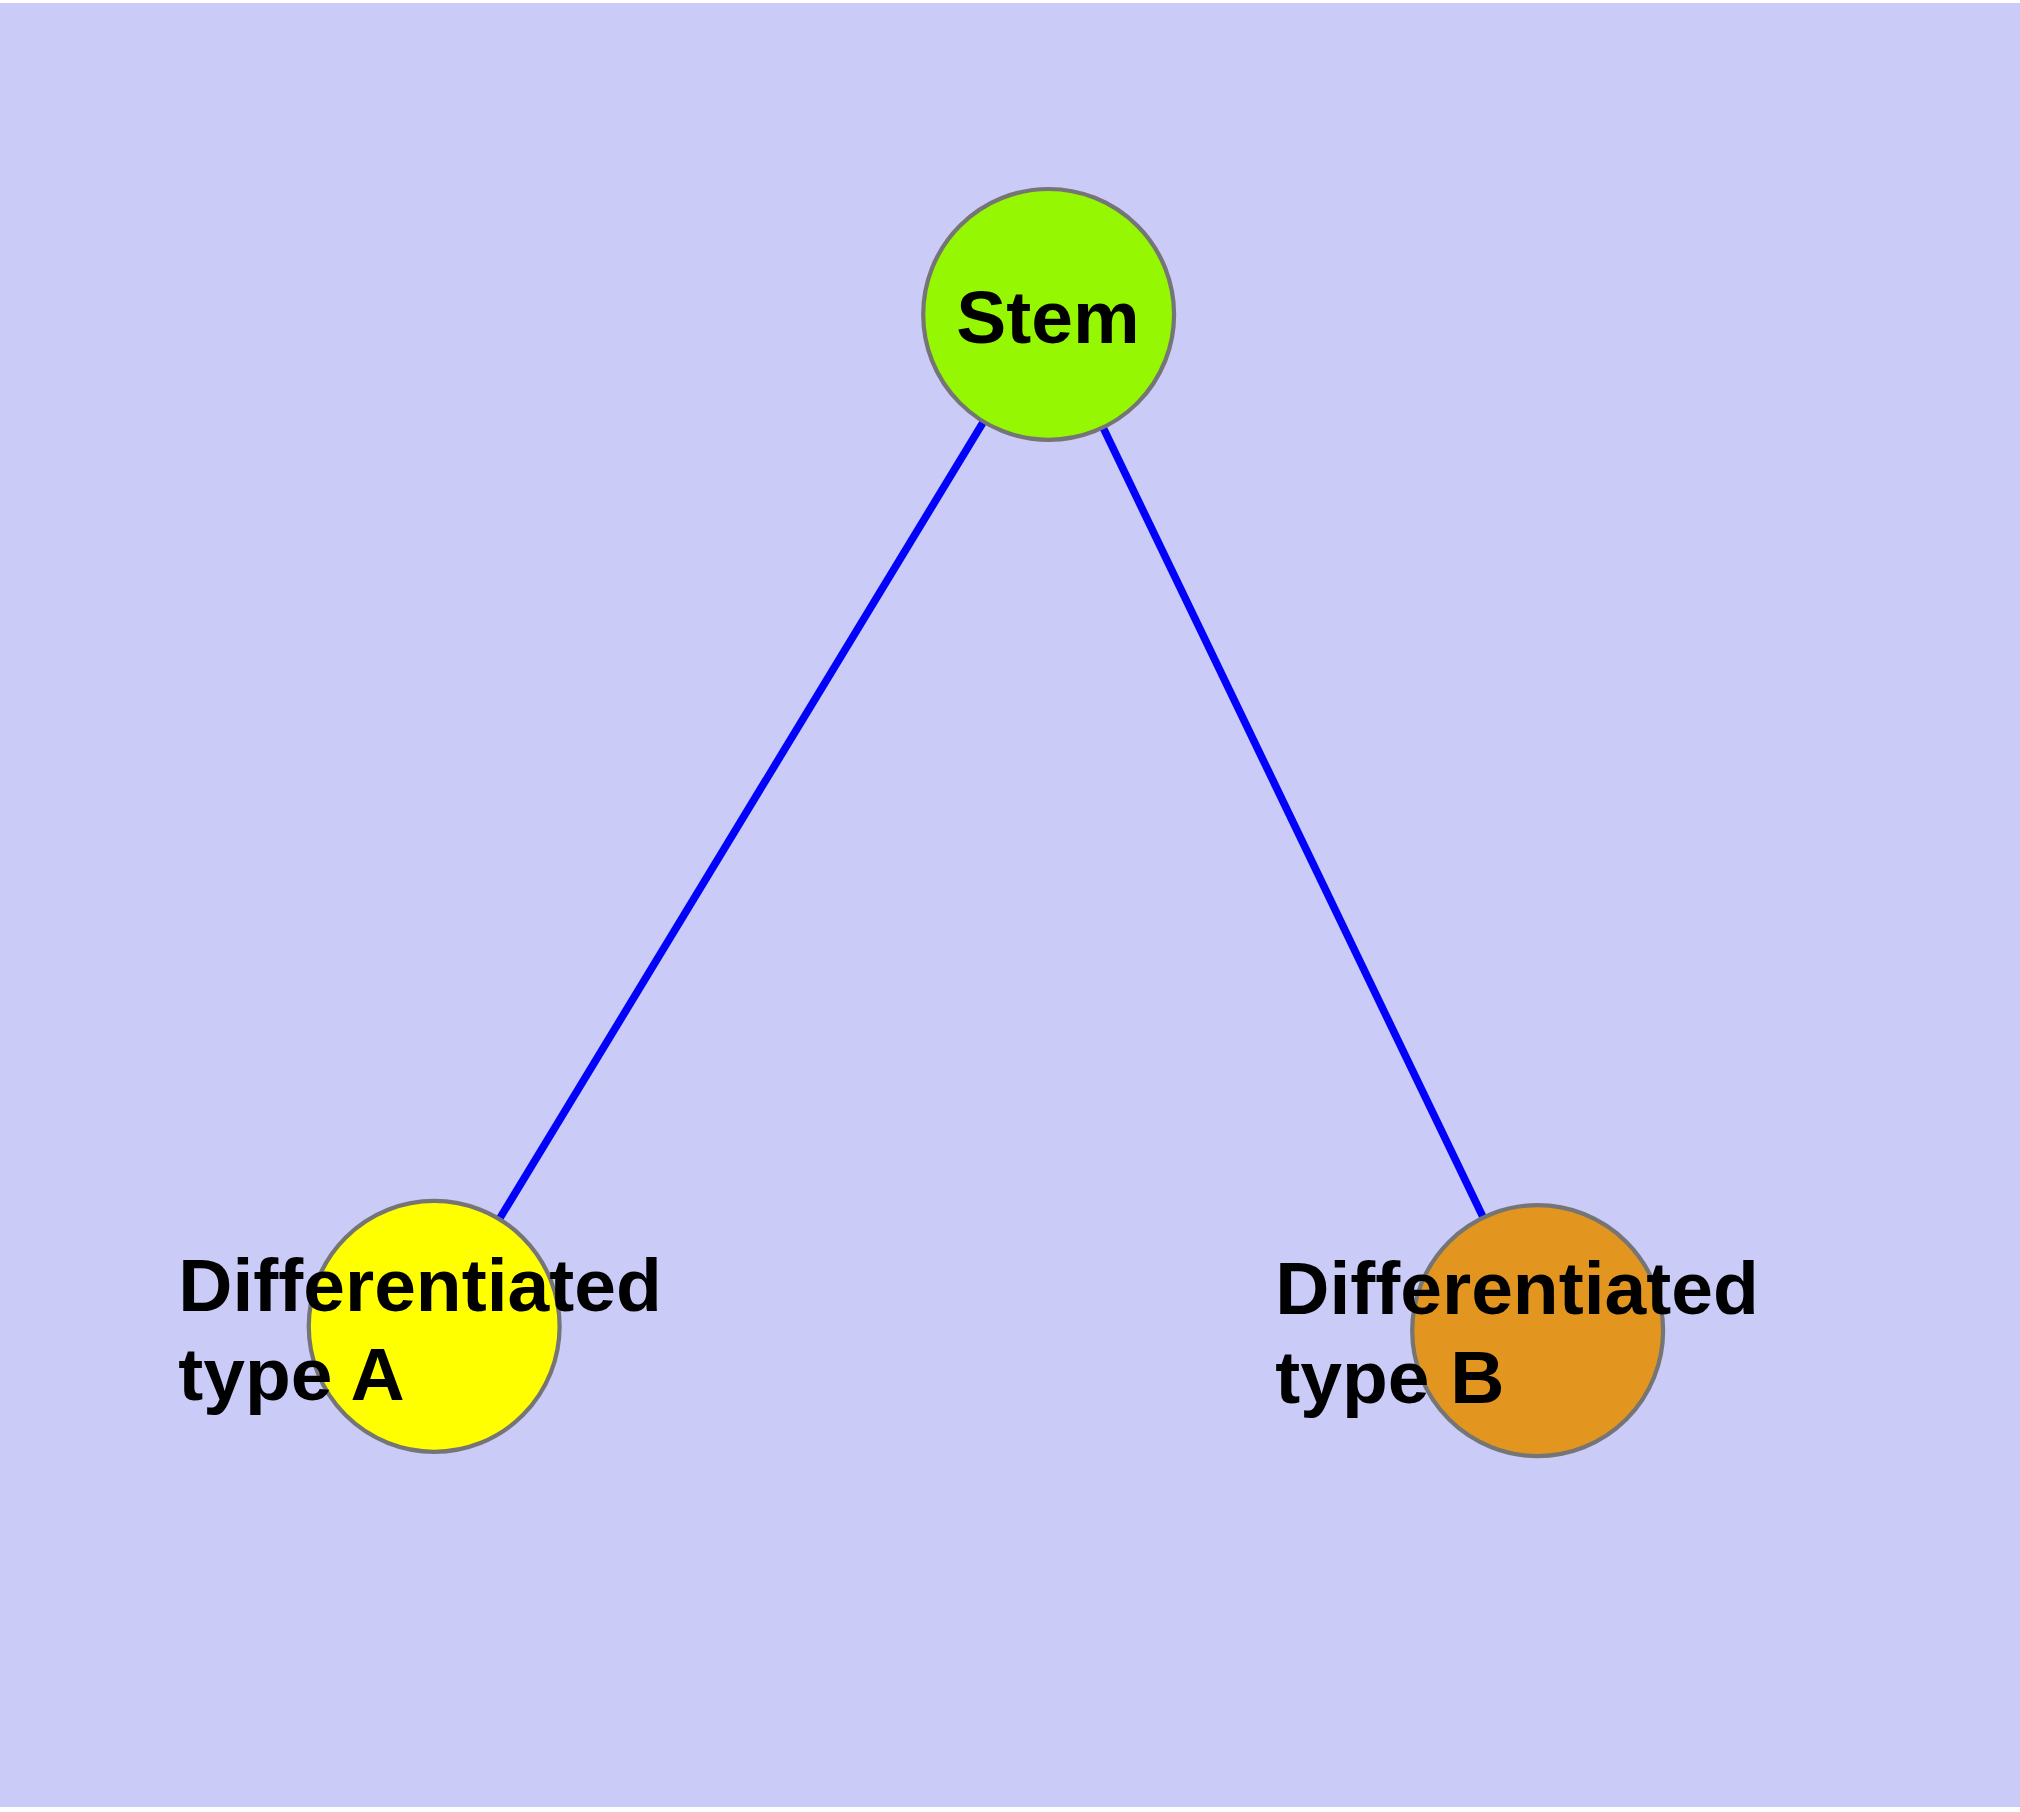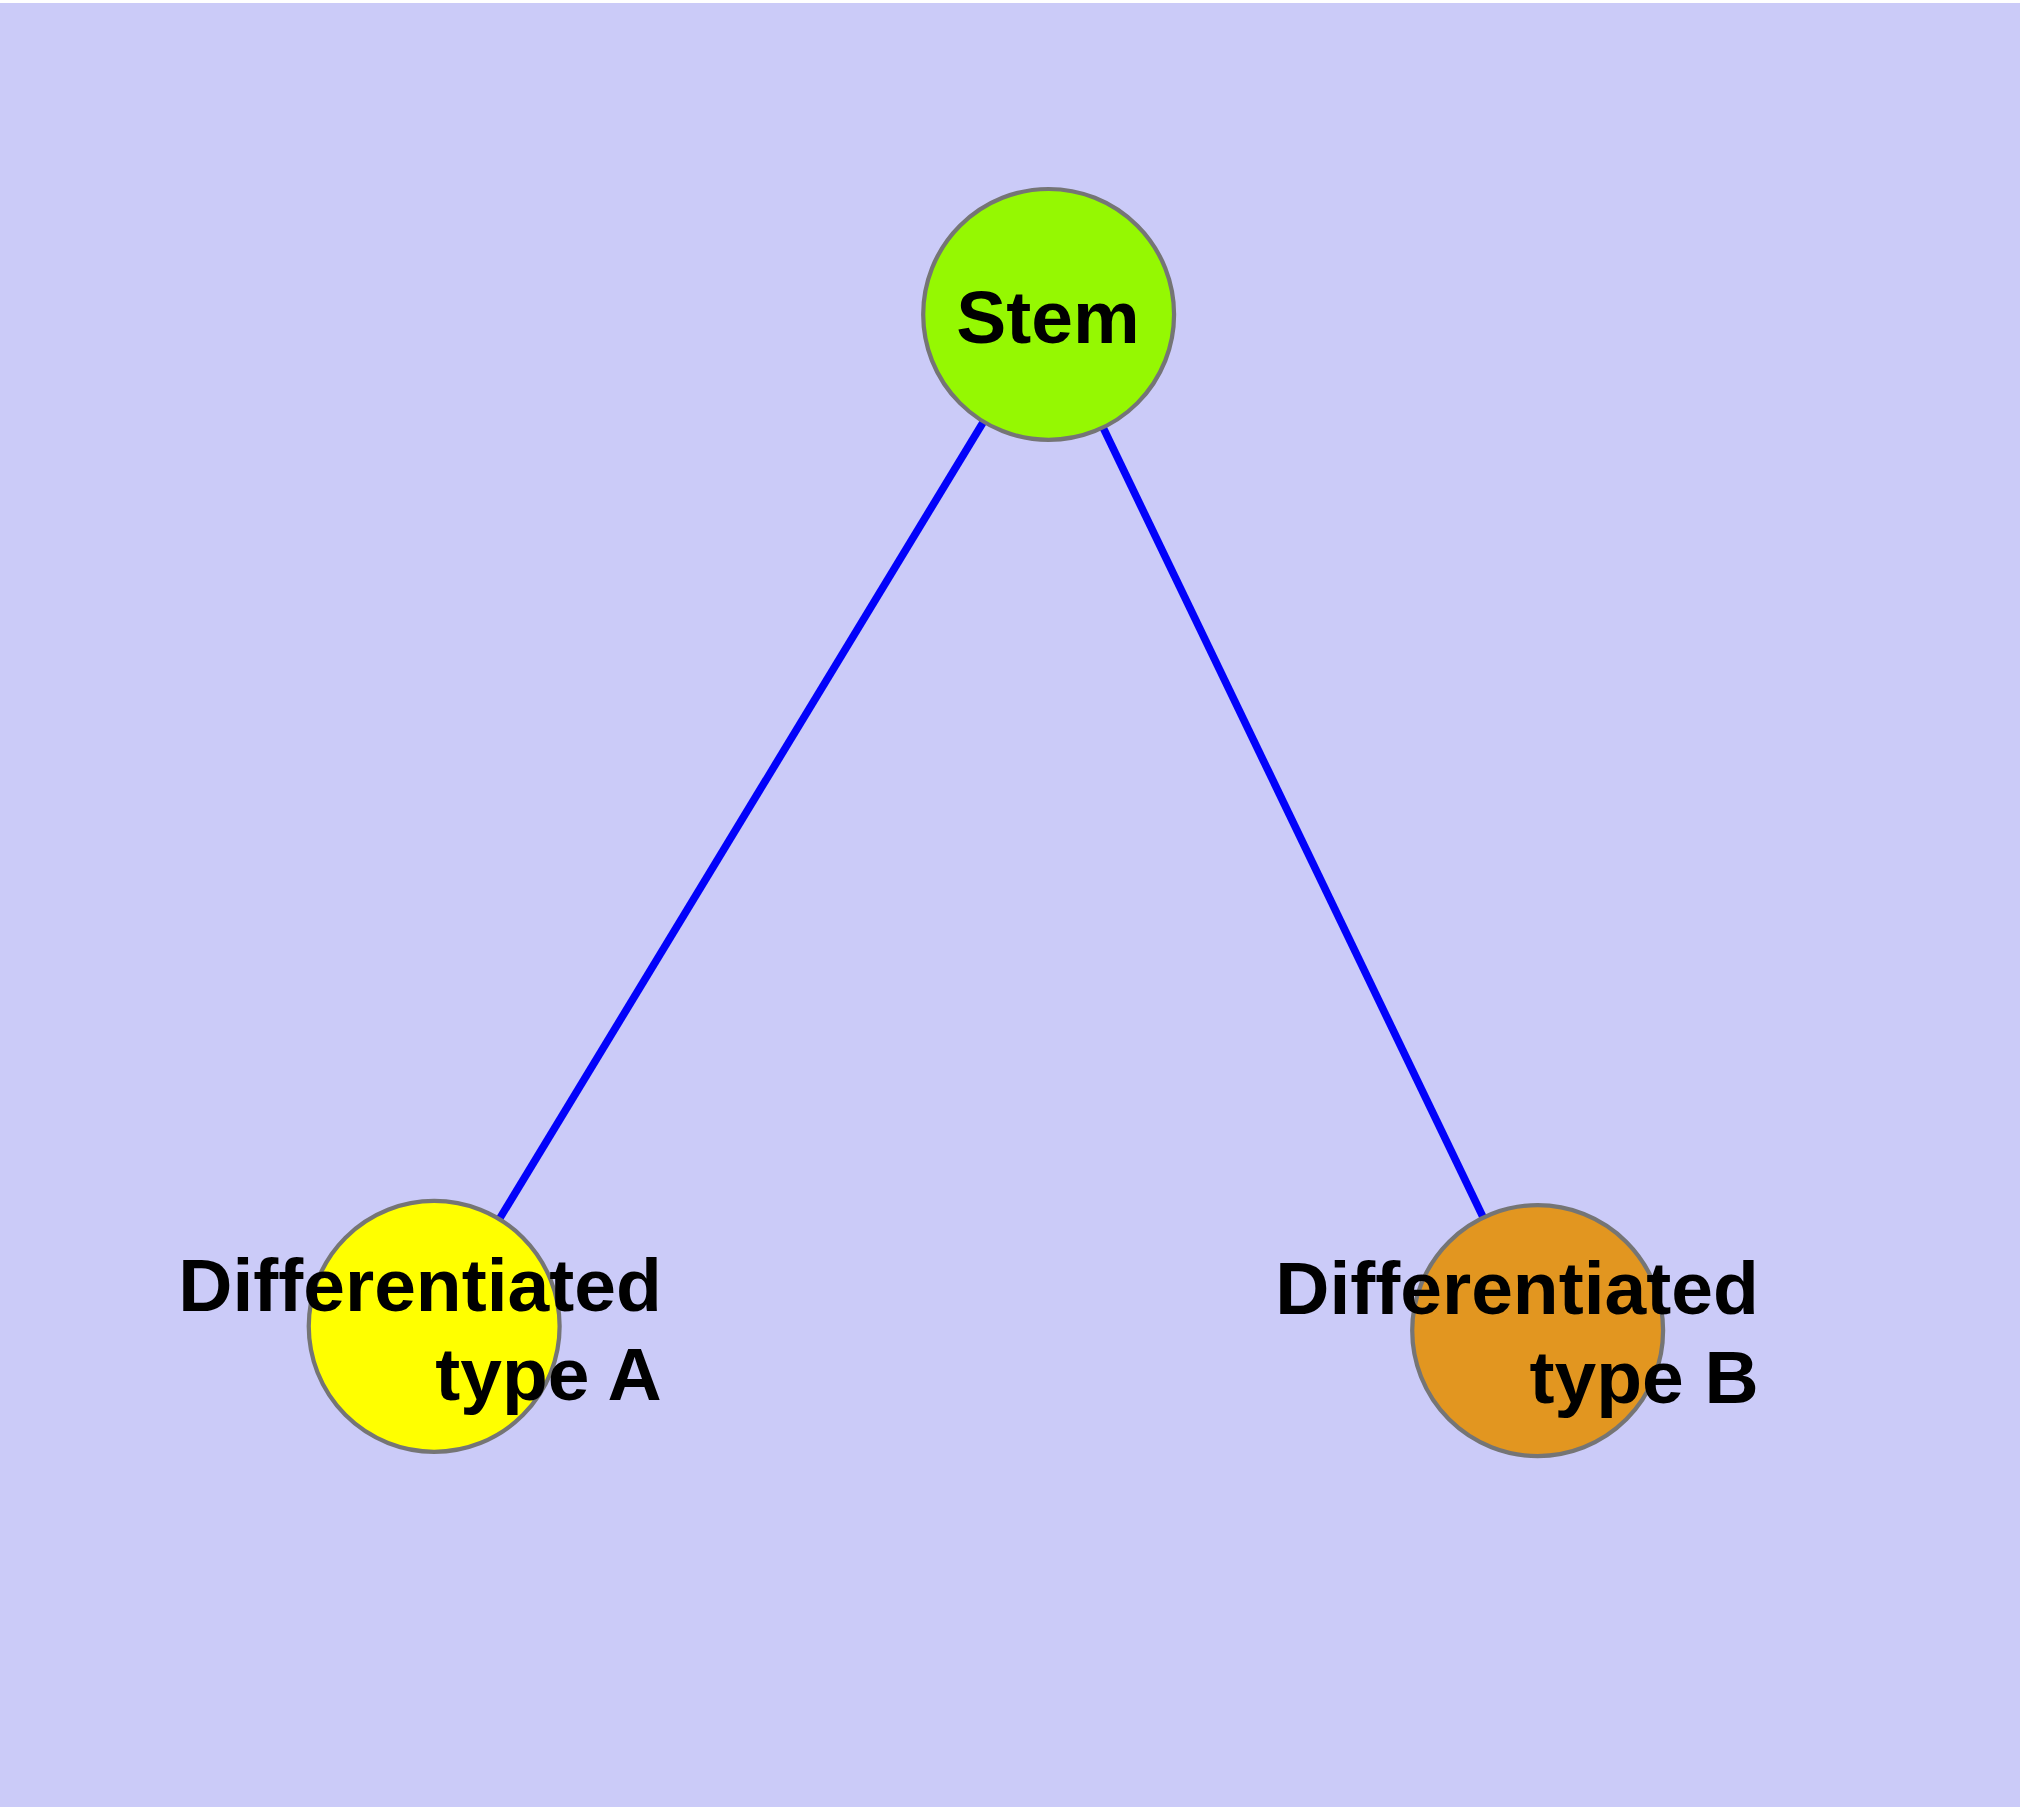--- a/index.html
+++ b/index.html
@@ -39,21 +39,21 @@
     stroke: #757575;
     stroke-width: 5px;
   }
   .node-label {
     position: absolute;
     transform: translate(-50%, -50%);
     color: #000000;
     font-weight: bold;
     font-size: 75px;
     line-height: 89px;
-    text-align: right;
+    text-align: left;
     white-space: pre-line;
     letter-spacing: 0;
   }
 </style>
 </head>
 <body>
 
 <div id="screen">
   <div class="plot-bg"></div>
 

